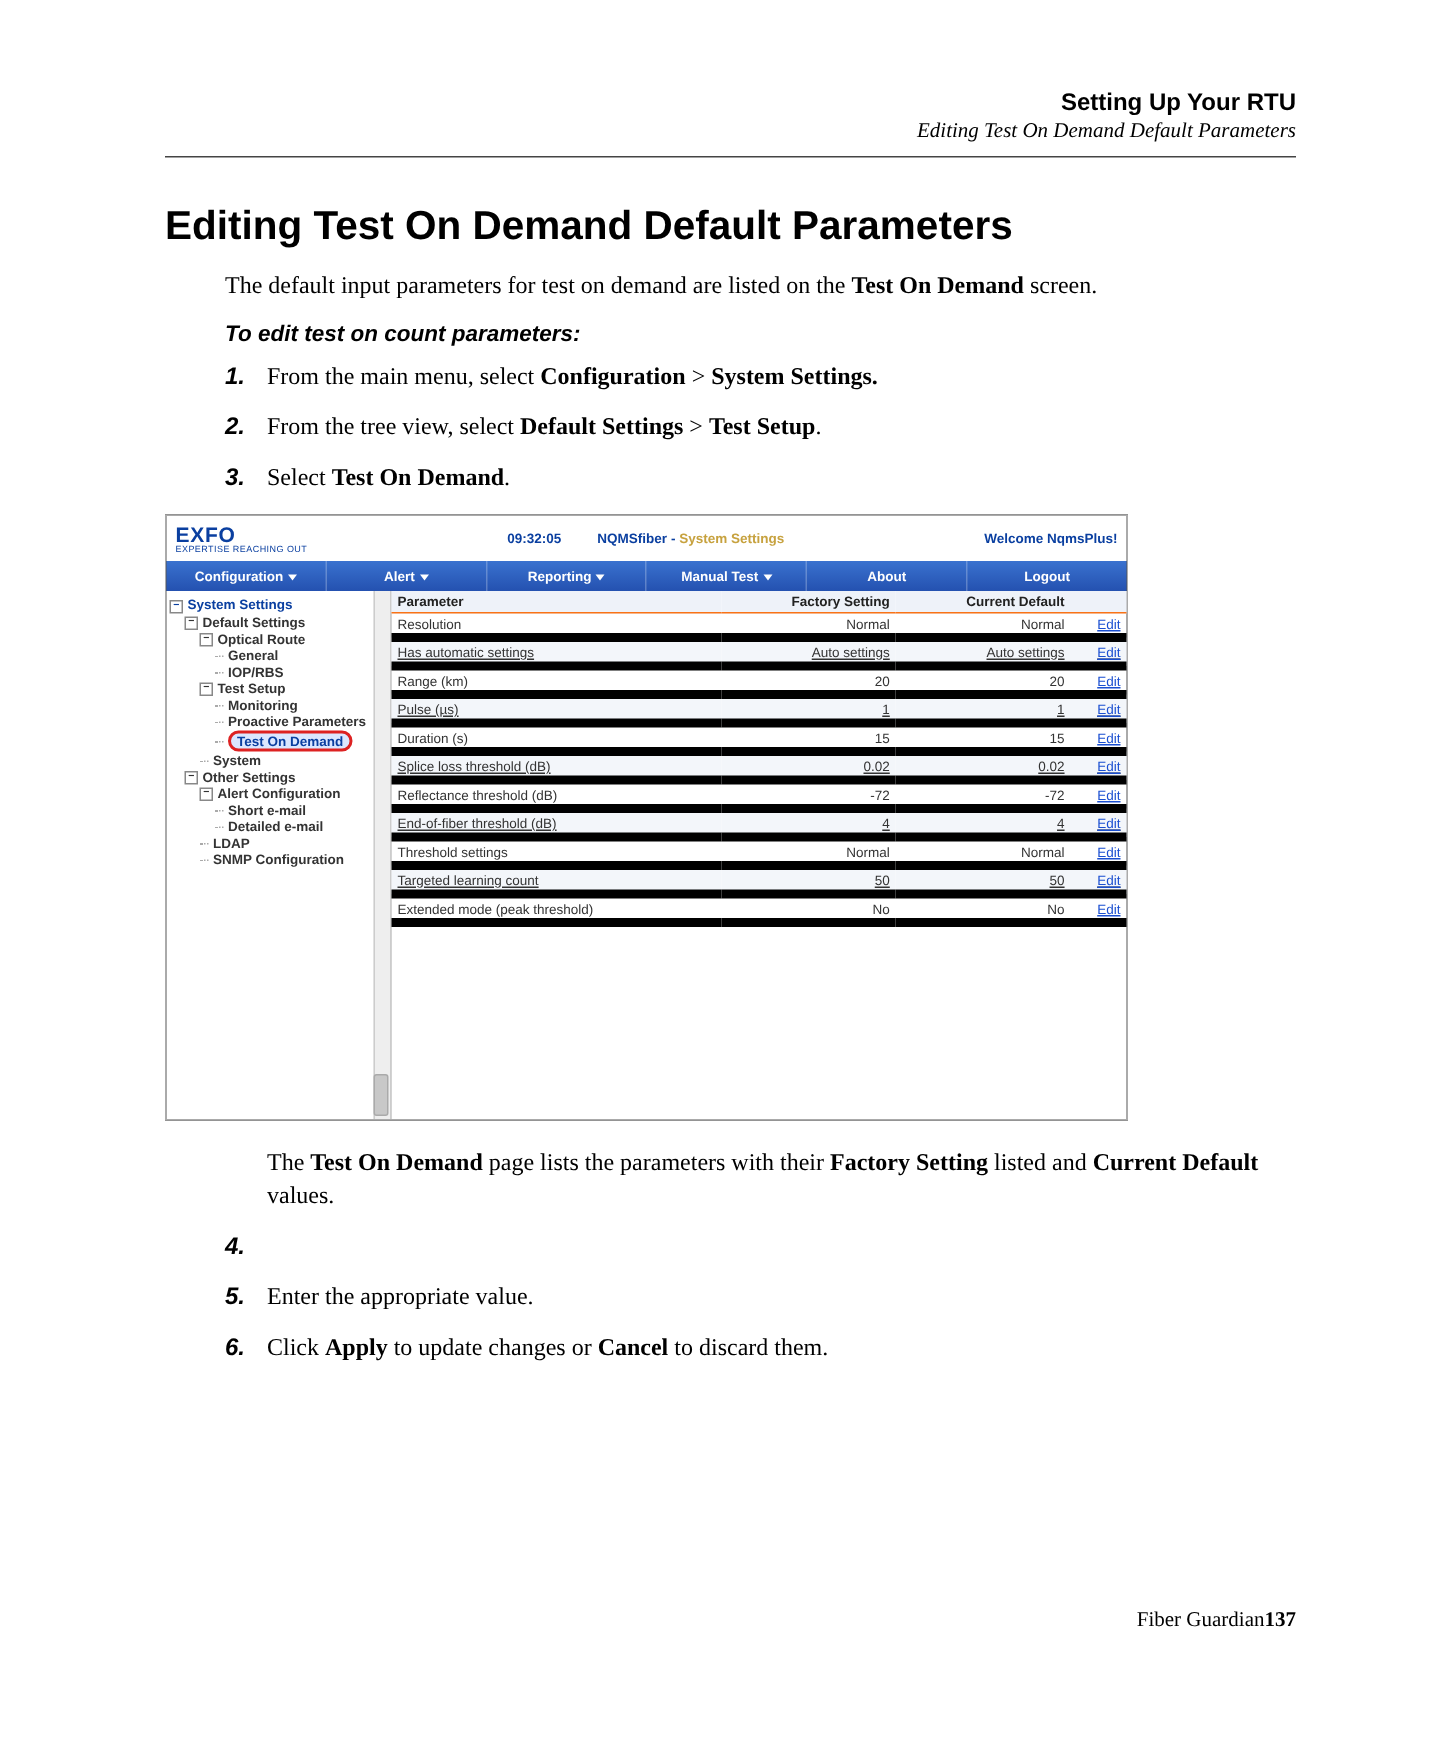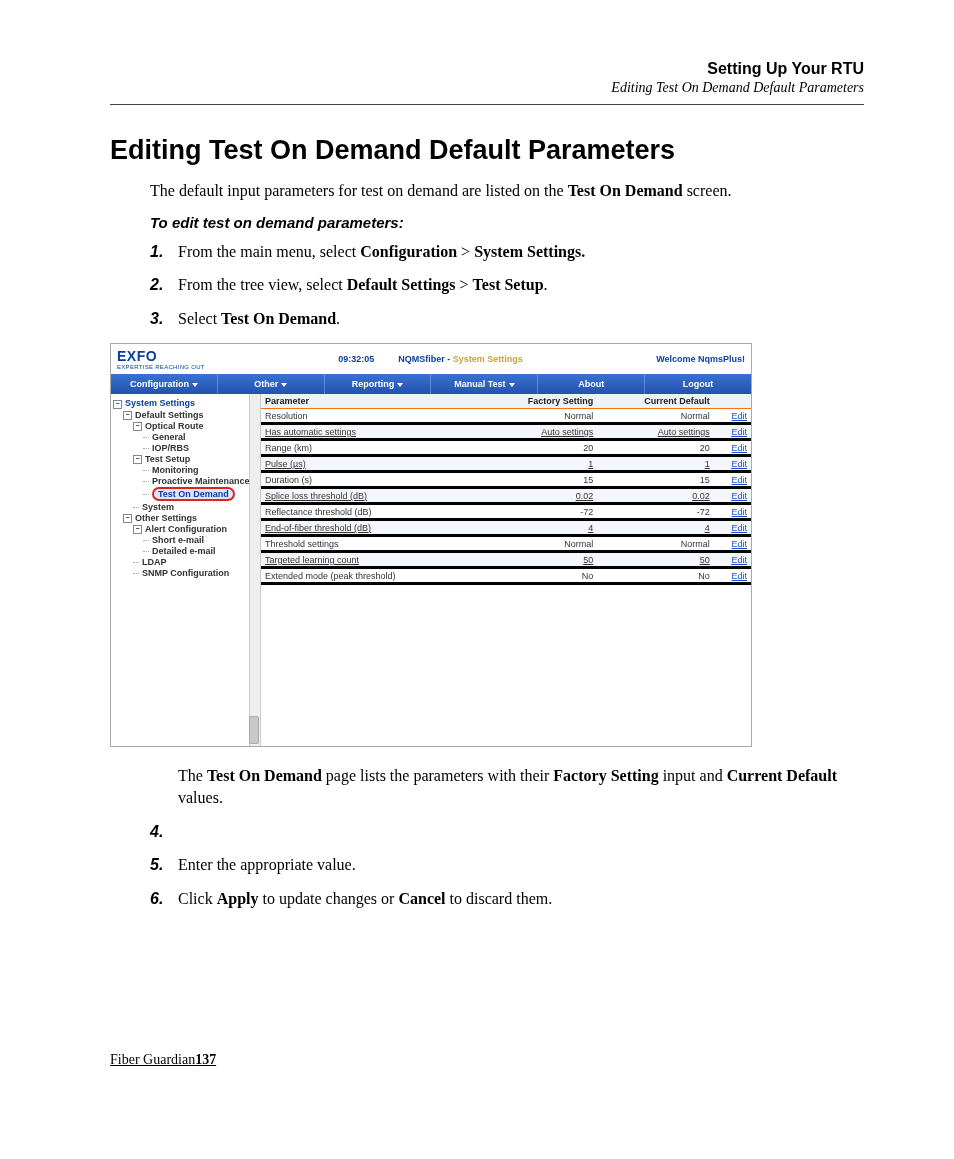--- a/index.html
+++ b/index.html
@@ -210,55 +210,54 @@
     background: #eef2f9;
     text-align: left;
     padding: 2px 4px;
     border-bottom: 1px solid #f97316;
     font-weight: bold;
     color: #222;
   }
   .grid th.r, .grid td.r { text-align: right; }
   .grid td {
     padding: 1.5px 4px;
-    border-bottom: 3px solid #000000;
+    border-bottom: 6px solid #000000;
     color: #333;
   }
   .grid tr.alt td { background: #f3f6fa; text-decoration: underline; }
   .grid td.edit a { color: #1a4fd1; text-decoration: underline; }
   .footer {
     position: absolute;
-    bottom: 57px;
+    bottom: 36px;
     left: 110px;
     right: 90px;
     display: flex;
-    justify-content: flex-start;
+    justify-content: flex-end;
     font-size: 14px;
-    text-decoration: underline;
   }
   .footer .pnum { font-weight: bold; }
 </style>
 </head>
 <body>
 
 <div class="page">
 
   <div class="header-block">
     <div class="chapter-title">Setting Up Your RTU</div>
     <div class="section-subtitle">Editing Test On Demand Default Parameters</div>
   </div>
   <hr class="hr">
 
   <h1 class="h1">Editing Test On Demand Default Parameters</h1>
 
   <p class="body-text indent">
     <span>The default input parameters for test on demand are listed on the </span><b>Test On Demand</b><span> screen.</span>
   </p>
 
-  <p class="procedure-title">To edit test on demand parameters:</p>
+  <p class="procedure-title">To edit test on count parameters:</p>
 
   <ul class="step-list">
     <li>
       <span class="step-num">1.</span>
       <span class="step-body">
         <span>From the main menu, select </span><b>Configuration</b><span> &gt; </span><b>System Settings.</b>
       </span>
     </li>
     <li>
       <span class="step-num">2.</span>
@@ -282,21 +281,21 @@
       </div>
       <div class="top-center">
         <span>09:32:05</span>
         <span><span>NQMSfiber</span><span> - </span><span class="page-label">System Settings</span></span>
       </div>
       <div class="welcome">Welcome NqmsPlus!</div>
     </div>
 
     <div class="menubar">
       <div><span>Configuration</span><span class="caret"></span></div>
-      <div><span>Other</span><span class="caret"></span></div>
+      <div><span>Alert</span><span class="caret"></span></div>
       <div><span>Reporting</span><span class="caret"></span></div>
       <div><span>Manual Test</span><span class="caret"></span></div>
       <div><span>About</span></div>
       <div><span>Logout</span></div>
     </div>
 
     <div class="app-body">
       <div class="tree">
         <ul>
           <li class="node minus root"><span>System Settings</span>
@@ -305,21 +304,21 @@
                 <ul>
                   <li class="node minus"><span>Optical Route</span>
                     <ul>
                       <li class="leaf"><span>General</span></li>
                       <li class="leaf"><span>IOP/RBS</span></li>
                     </ul>
                   </li>
                   <li class="node minus"><span>Test Setup</span>
                     <ul>
                       <li class="leaf"><span>Monitoring</span></li>
-                      <li class="leaf"><span>Proactive Maintenance</span></li>
+                      <li class="leaf"><span>Proactive Parameters</span></li>
                       <li class="leaf"><span class="highlight">Test On Demand</span></li>
                     </ul>
                   </li>
                   <li class="leaf"><span>System</span></li>
                 </ul>
               </li>
               <li class="node minus"><span>Other Settings</span>
                 <ul>
                   <li class="node minus"><span>Alert Configuration</span>
                     <ul>
@@ -416,21 +415,21 @@
                 <td class="r">No</td>
                 <td class="r edit"><a href="#">Edit</a></td>
               </tr>
             </tbody>
         </table>
       </div>
     </div>
   </div>
 
   <p class="body-text" style="margin-left:68px">
-    <span>The </span><b>Test On Demand</b><span> page lists the parameters with their </span><b>Factory Setting</b><span> input and </span><b>Current Default</b><span> values.</span>
+    <span>The </span><b>Test On Demand</b><span> page lists the parameters with their </span><b>Factory Setting</b><span> listed and </span><b>Current Default</b><span> values.</span>
   </p>
 
   <ul class="step-list">
     <li>
       <span class="step-num">4.</span>
     </li>
     <li>
       <span class="step-num">5.</span>
       <span class="step-body">
         <span>Enter the appropriate value.</span>

